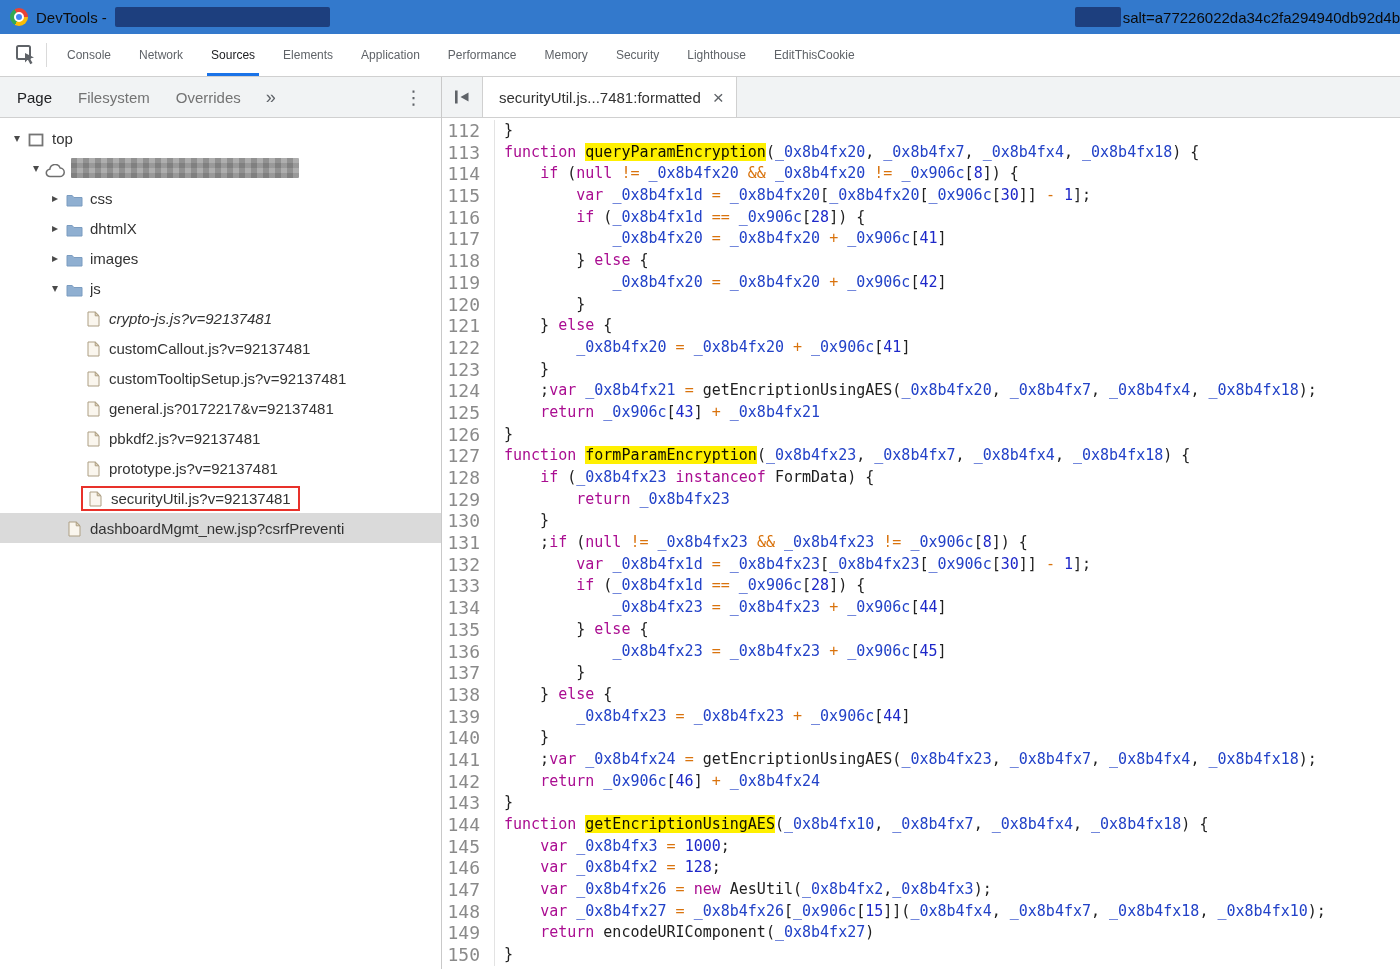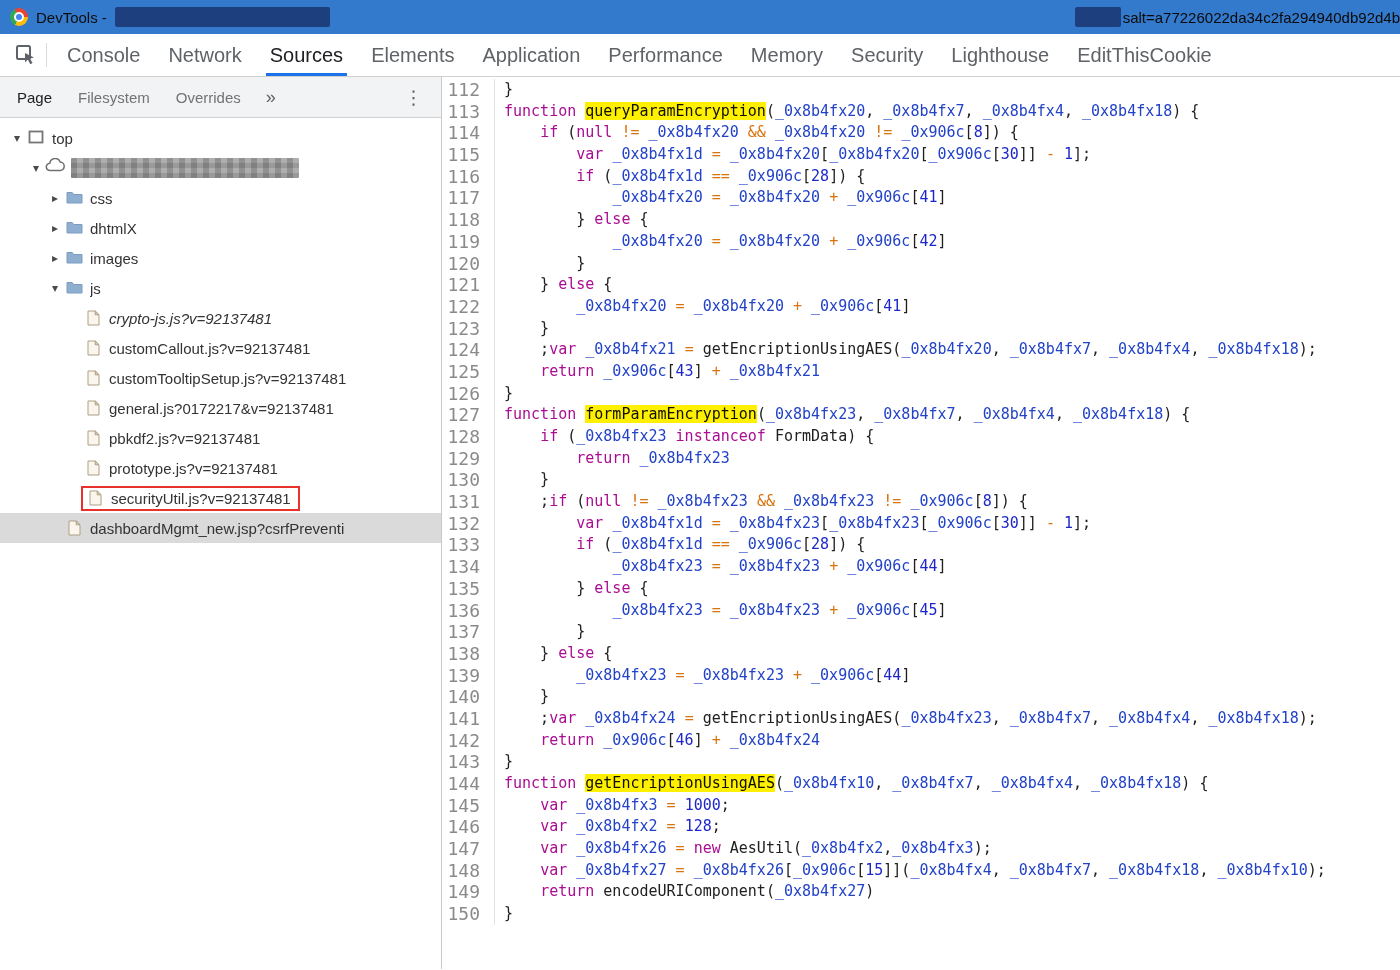--- a/index.html
+++ b/index.html
@@ -18,21 +18,21 @@
   .censor-right { width:46px; flex:none; }
   .titlebar-right { margin-left:auto; display:flex; align-items:center; gap:2px; white-space:nowrap; overflow:hidden; }
   .url-tail { font-size:15px; color:#0a0a0a; }
 
   
   .main-tabs { height:43px; border-bottom:1px solid #d0d0d0; display:flex; align-items:stretch;
                background:#fff; padding-left:8px; }
   .inspect-btn { width:36px; display:flex; align-items:center; justify-content:center; }
   .vsep { width:1px; background:#dadada; margin:9px 6px 9px 2px; }
   .tab-items { display:flex; align-items:stretch; }
-  .main-tab { padding:0 14px; display:flex; align-items:center; font-size:20px; color:#5f6368;
+  .main-tab { padding:0 14px; display:flex; align-items:center; font-size:12px; color:#5f6368;
               position:relative; white-space:nowrap; cursor:default; }
   .main-tab.active { color:#202124; }
   .main-tab.active::after { content:""; position:absolute; left:10px; right:10px; bottom:0; height:3px;
                             background:var(--accent_blue,#1a73e8); }
 
   
   .workspace { display:flex; height:892px; }
   .sidebar { width:442px; flex:none; border-right:1px solid #c9c9c9; display:flex; flex-direction:column;
              background:#fff; }
   .sidebar-header { height:41px; background:#f1f3f4; border-bottom:1px solid #d0d0d0; display:flex;
@@ -40,21 +40,21 @@
   .sidebar-tabs { display:flex; align-items:stretch; height:100%; }
   .sidebar-tab { padding:0 13px; display:flex; align-items:center; font-size:15px; color:#737373; }
   .sidebar-tab.active { color:#202124; }
   .more-tabs { color:#5f6368; font-size:18px; padding:0 12px; cursor:default; }
   .menu-dots { margin-left:auto; color:#5f6368; font-size:19px; padding:0 12px; cursor:default; }
 
   .file-tree { flex:1; overflow:hidden; padding-top:5px; font-size:15px; color:#333; }
   .tree-row { height:30px; display:flex; align-items:center; white-space:nowrap; cursor:default; }
   .tree-row.selected { background:var(--selected_row_bg,#dadada); }
   .arrow { width:18px; flex:none; text-align:center; color:#4a4a4a; font-size:12px; }
-  .node-body { display:inline-flex; align-items:flex-start; }
+  .node-body { display:inline-flex; align-items:flex-end; }
   .node-body.redbox { border:2px solid var(--annotation_red,#e8312a); padding:2px 7px 2px 2px; margin-left:-2px; }
   .tree-icon { width:20px; flex:none; display:flex; justify-content:center; margin-right:6px; }
   .tree-label { overflow:hidden; }
   .redacted-bar { width:228px; height:20px; border-radius:1px;
     background-image:repeating-linear-gradient(90deg,#adadad 0 6px,#cfcfcf 6px 12px),
                      repeating-linear-gradient(0deg,#bdbdbd 0 5px,#d6d6d6 5px 10px);
     background-blend-mode:multiply; }
 
   
   .editor { flex:1; min-width:0; display:flex; flex-direction:column; }
@@ -286,20 +286,32 @@
                 <path d="M8.2 1L12 4.8H8.2z" fill="#e0d4ba" stroke="#ad9f84" stroke-width="1"></path>
               </svg>
             </span>
             <span class="tree-label">dashboardMgmt_new.jsp?csrfPreventi</span>
           </span>
         </div>
       </div>
   </aside>
 
   <section class="editor">
+    <div class="editor-tabstrip">
+      <div class="nav-toggle">
+        <svg width="20" height="16" viewBox="0 0 20 16">
+            <rect x="3" y="1.5" width="2.6" height="13" fill="#5f6368"></rect>
+            <path d="M16.5 3.5 L8.5 8 l8 4.5 z" fill="#5f6368"></path>
+          </svg>
+      </div>
+      <div class="editor-tab">
+        <span>securityUtil.js...7481:formatted</span>
+        <span class="tab-close">×</span>
+      </div>
+    </div>
     <div class="code-area">
         <div class="code-row"><span class="line-number">112</span><span class="line-content"><span class="tok-p">}</span></span></div>
         <div class="code-row"><span class="line-number">113</span><span class="line-content"><span class="tok-k">function</span><span class="tok-p"> </span><span class="tok-h">queryParamEncryption</span><span class="tok-p">(</span><span class="tok-v">_0x8b4fx20</span><span class="tok-p">, </span><span class="tok-v">_0x8b4fx7</span><span class="tok-p">, </span><span class="tok-v">_0x8b4fx4</span><span class="tok-p">, </span><span class="tok-v">_0x8b4fx18</span><span class="tok-p">) {</span></span></div>
         <div class="code-row"><span class="line-number">114</span><span class="line-content"><span class="tok-p">    </span><span class="tok-k">if</span><span class="tok-p"> (</span><span class="tok-k">null</span><span class="tok-p"> </span><span class="tok-o">!=</span><span class="tok-p"> </span><span class="tok-v">_0x8b4fx20</span><span class="tok-p"> </span><span class="tok-o">&amp;&amp;</span><span class="tok-p"> </span><span class="tok-v">_0x8b4fx20</span><span class="tok-p"> </span><span class="tok-o">!=</span><span class="tok-p"> </span><span class="tok-v">_0x906c</span><span class="tok-p">[</span><span class="tok-n">8</span><span class="tok-p">]) {</span></span></div>
         <div class="code-row"><span class="line-number">115</span><span class="line-content"><span class="tok-p">        </span><span class="tok-k">var</span><span class="tok-p"> </span><span class="tok-v">_0x8b4fx1d</span><span class="tok-p"> </span><span class="tok-o">=</span><span class="tok-p"> </span><span class="tok-v">_0x8b4fx20</span><span class="tok-p">[</span><span class="tok-v">_0x8b4fx20</span><span class="tok-p">[</span><span class="tok-v">_0x906c</span><span class="tok-p">[</span><span class="tok-n">30</span><span class="tok-p">]] </span><span class="tok-o">-</span><span class="tok-p"> </span><span class="tok-n">1</span><span class="tok-p">];</span></span></div>
         <div class="code-row"><span class="line-number">116</span><span class="line-content"><span class="tok-p">        </span><span class="tok-k">if</span><span class="tok-p"> (</span><span class="tok-v">_0x8b4fx1d</span><span class="tok-p"> </span><span class="tok-o">==</span><span class="tok-p"> </span><span class="tok-v">_0x906c</span><span class="tok-p">[</span><span class="tok-n">28</span><span class="tok-p">]) {</span></span></div>
         <div class="code-row"><span class="line-number">117</span><span class="line-content"><span class="tok-p">            </span><span class="tok-v">_0x8b4fx20</span><span class="tok-p"> </span><span class="tok-o">=</span><span class="tok-p"> </span><span class="tok-v">_0x8b4fx20</span><span class="tok-p"> </span><span class="tok-o">+</span><span class="tok-p"> </span><span class="tok-v">_0x906c</span><span class="tok-p">[</span><span class="tok-n">41</span><span class="tok-p">]</span></span></div>
         <div class="code-row"><span class="line-number">118</span><span class="line-content"><span class="tok-p">        } </span><span class="tok-k">else</span><span class="tok-p"> {</span></span></div>
         <div class="code-row"><span class="line-number">119</span><span class="line-content"><span class="tok-p">            </span><span class="tok-v">_0x8b4fx20</span><span class="tok-p"> </span><span class="tok-o">=</span><span class="tok-p"> </span><span class="tok-v">_0x8b4fx20</span><span class="tok-p"> </span><span class="tok-o">+</span><span class="tok-p"> </span><span class="tok-v">_0x906c</span><span class="tok-p">[</span><span class="tok-n">42</span><span class="tok-p">]</span></span></div>
         <div class="code-row"><span class="line-number">120</span><span class="line-content"><span class="tok-p">        }</span></span></div>

